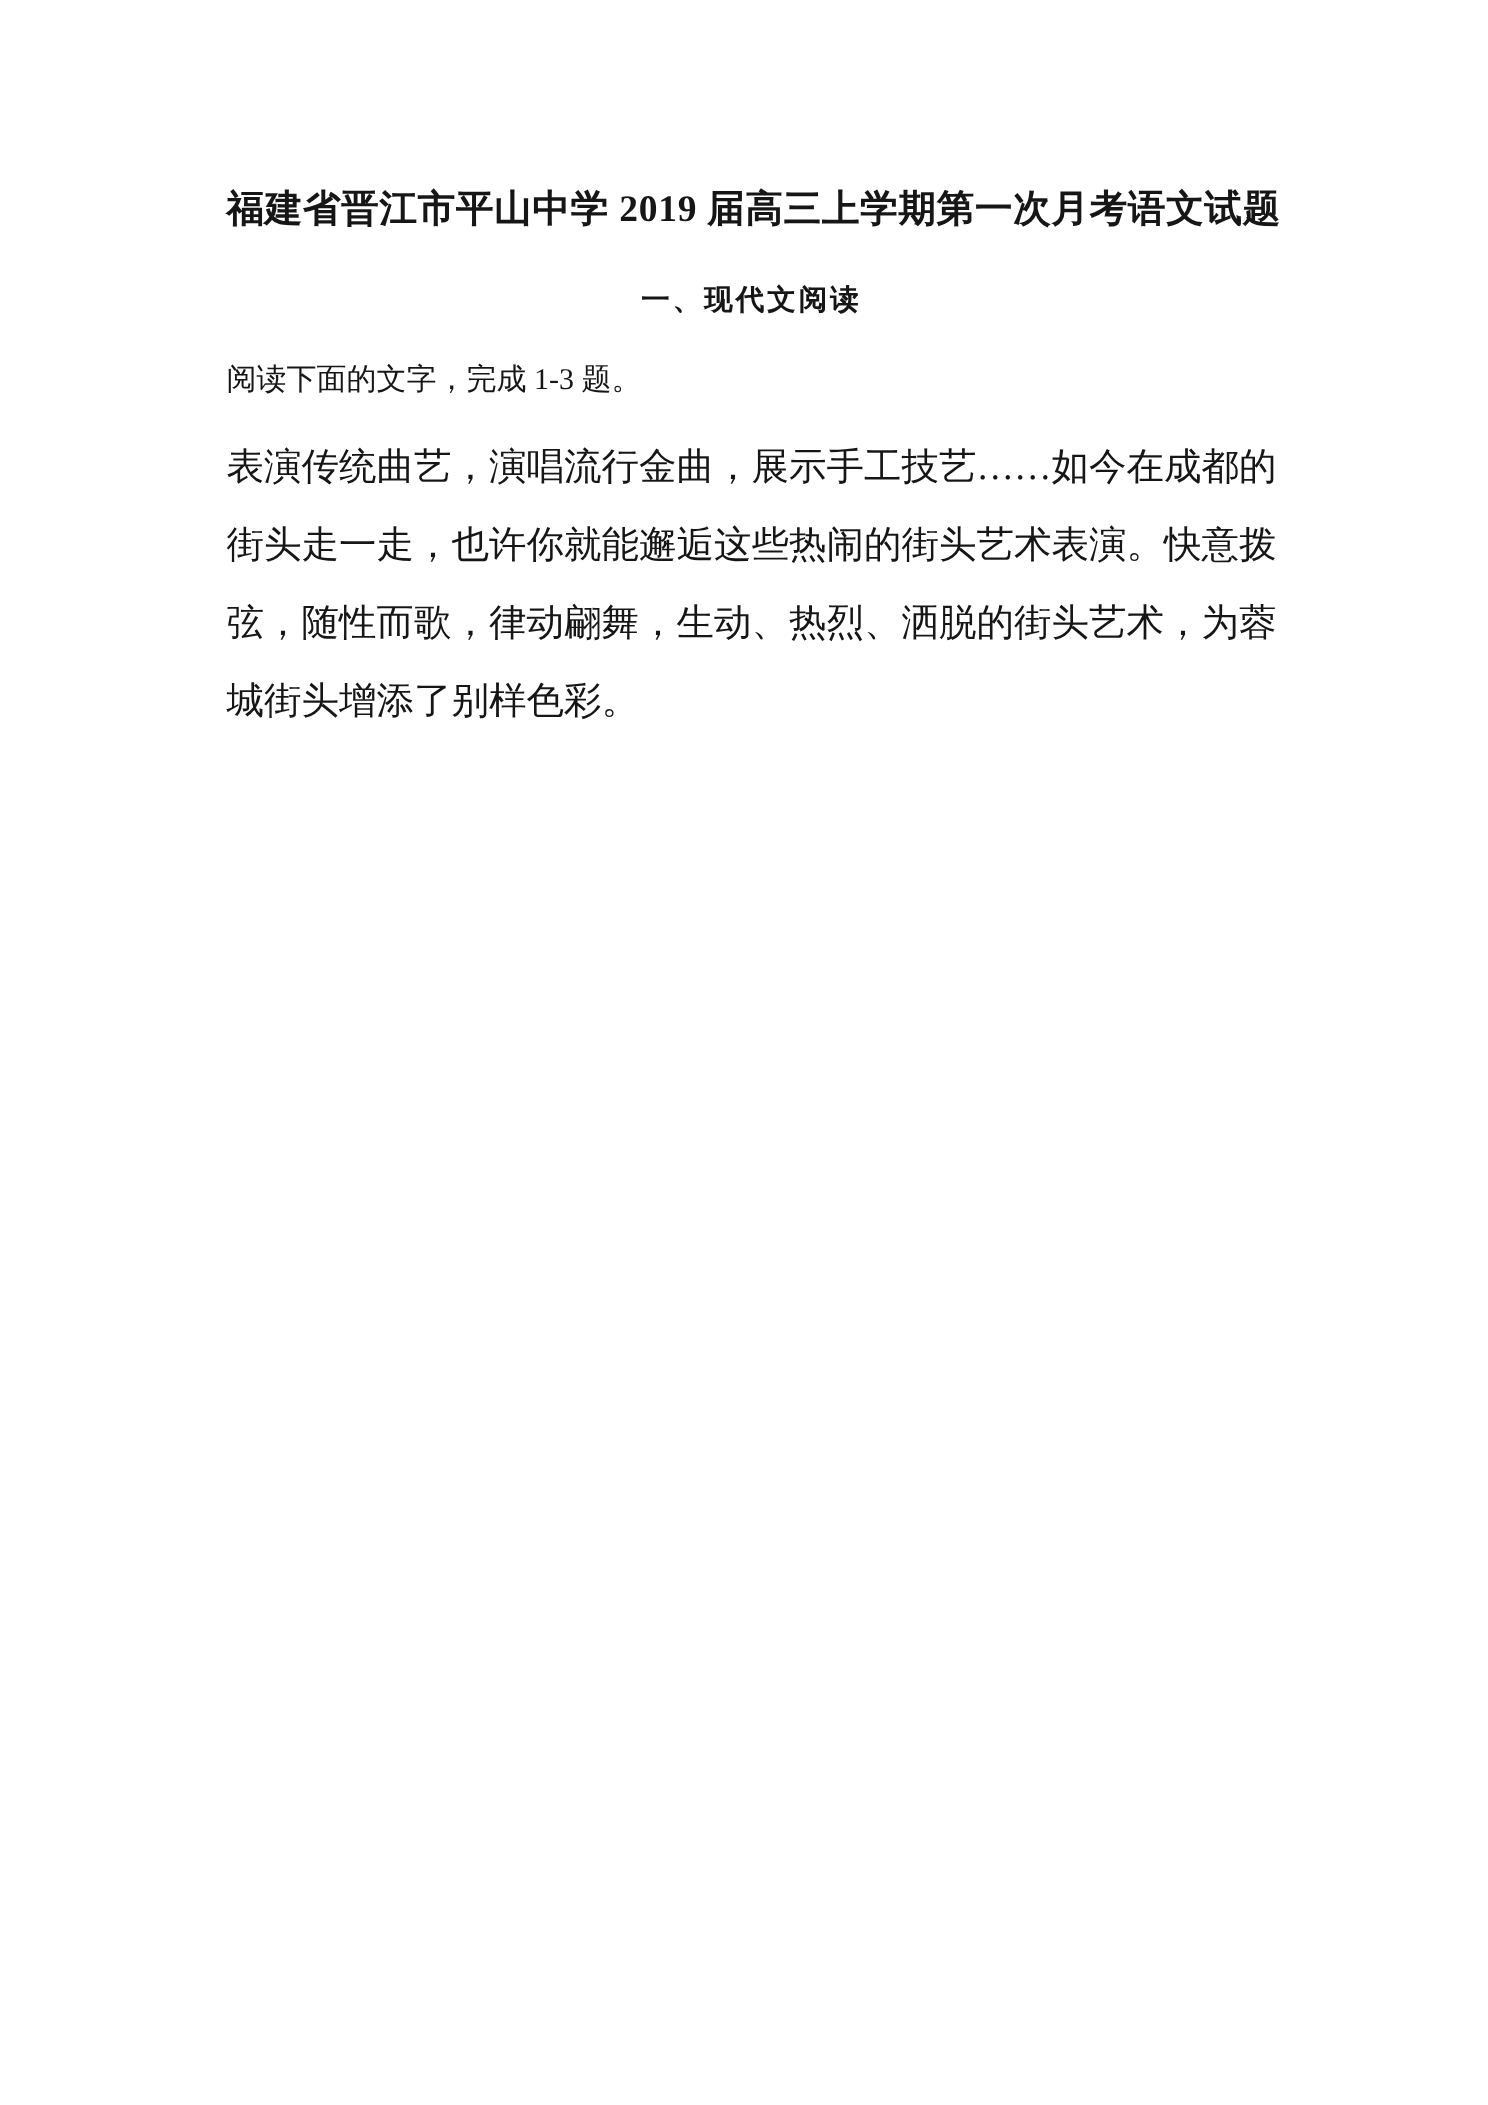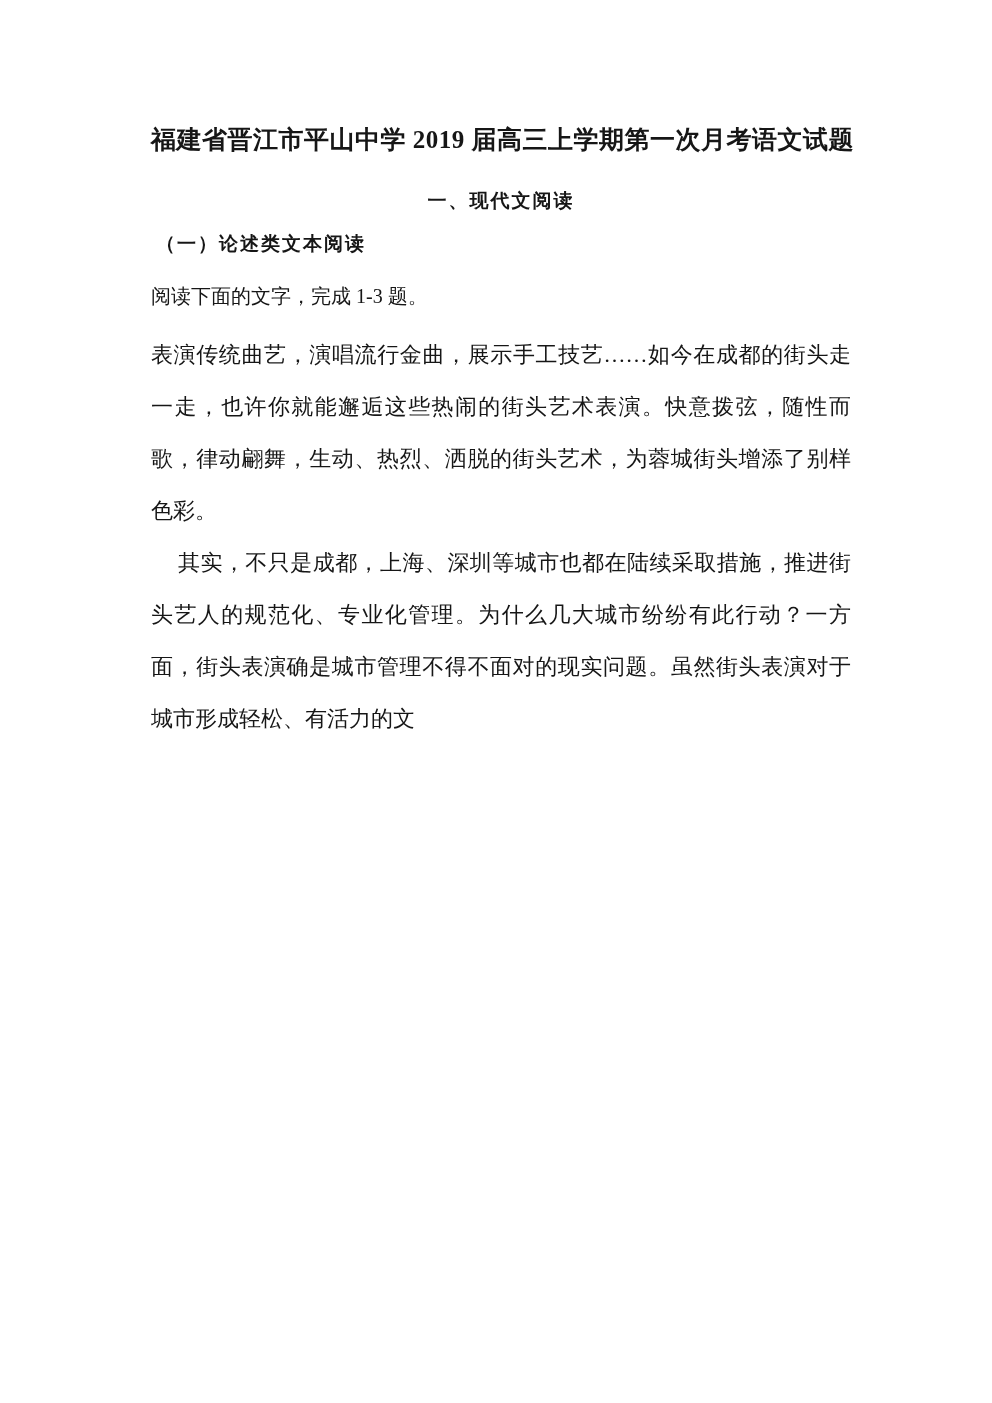--- a/index.html
+++ b/index.html
@@ -47,44 +47,42 @@
     line-height: 30px;
     letter-spacing: 2px;
   }
   .instruction {
     margin: 22px 0 0 0;
     font-size: 20px;
     line-height: 30px;
   }
   .para {
     margin: 0;
-    font-size: 22px;
+    font-size: 25px;
     line-height: 52px;
     text-align: justify;
     text-justify: inter-ideograph;
     text-indent: 27px;
     word-break: break-all;
   }
   .para.first {
     margin-top: 18px;
     text-indent: 0;
   }
 </style>
 </head>
 <body>
 
 <div class="page">
   <div class="content">
     <h1 class="doc-title">福建省晋江市平山中学 2019 届高三上学期第一次月考语文试题</h1>
 
     <h2 class="section-heading">一、现代文阅读</h2>
 
-    <h3 class="subsection-heading">（一）论述类文本阅读</h3>
 
     <p class="instruction">阅读下面的文字，完成 1-3 题。</p>
 
     <p class="para first">表演传统曲艺，演唱流行金曲，展示手工技艺……如今在成都的街头走一走，也许你就能邂逅这些热闹的街头艺术表演。快意拨弦，随性而歌，律动翩舞，生动、热烈、洒脱的街头艺术，为蓉城街头增添了别样色彩。</p>
 
 
 
-    <p class="para">其实，不只是成都，上海、深圳等城市也都在陆续采取措施，推进街头艺人的规范化、专业化管理。为什么几大城市纷纷有此行动？一方面，街头表演确是城市管理不得不面对的现实问题。虽然街头表演对于城市形成轻松、有活力的文</p>
   </div>
 </div>
 
 </body></html>

